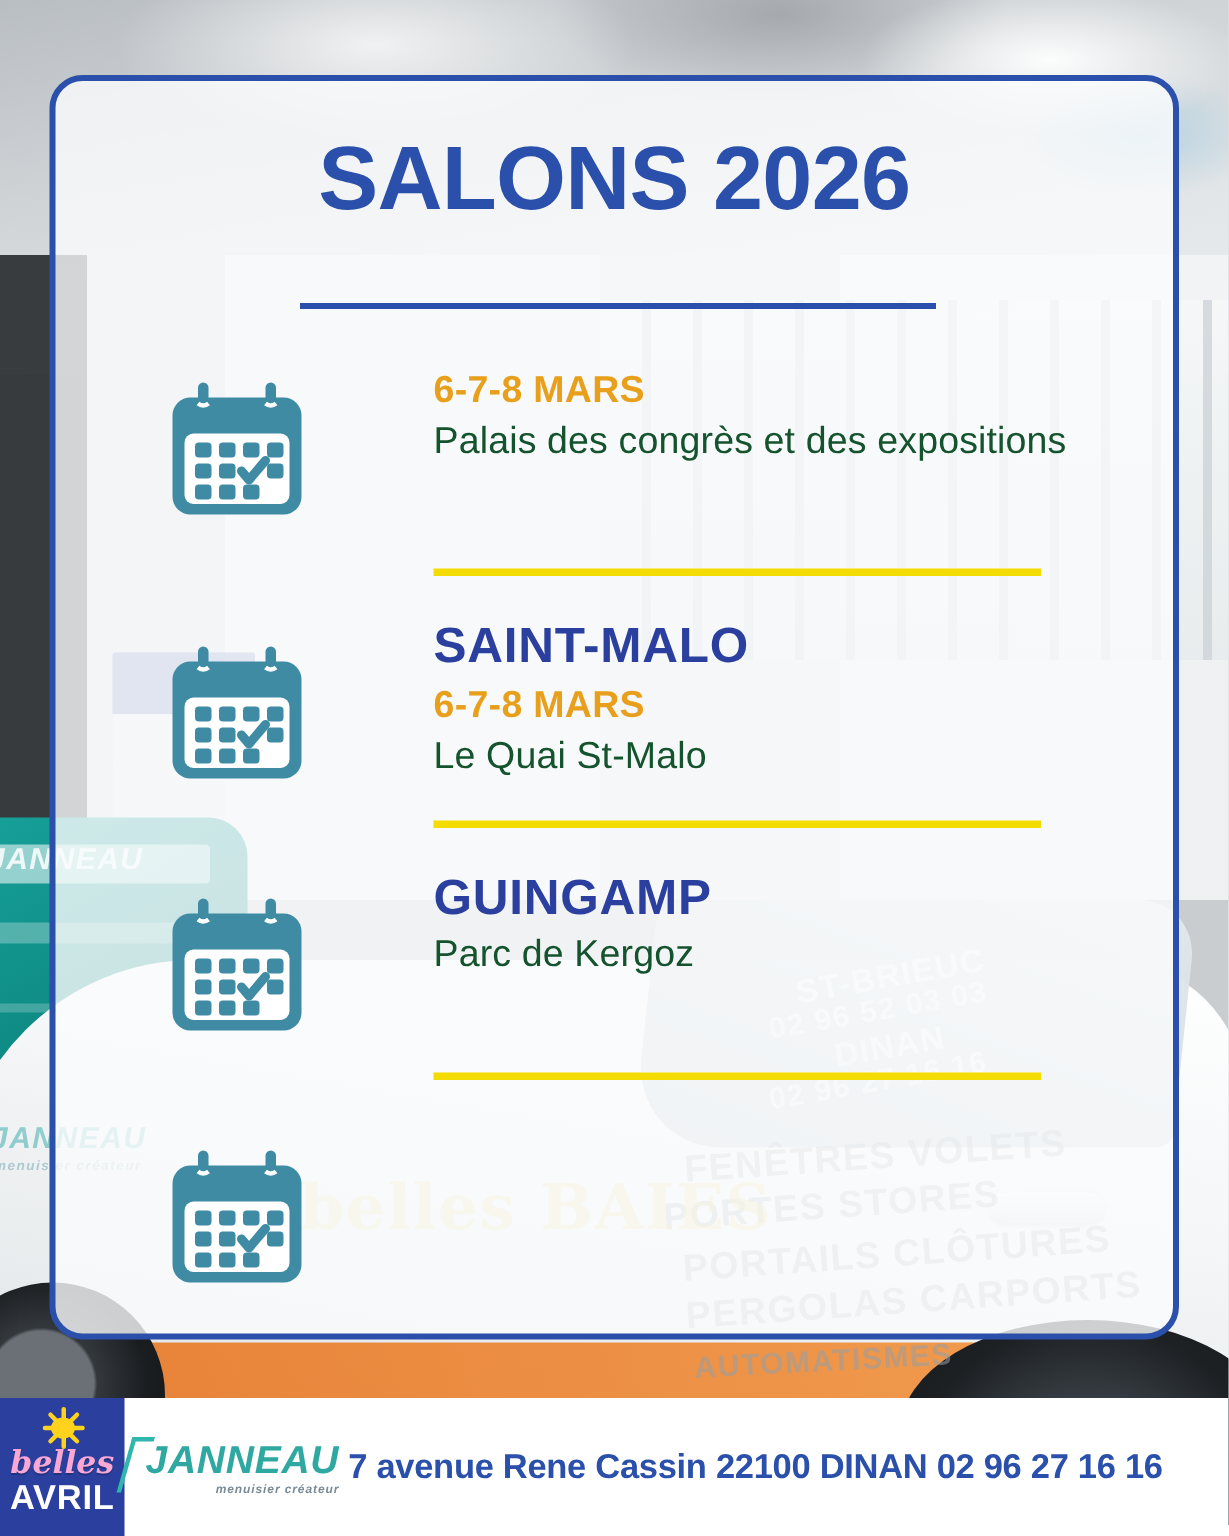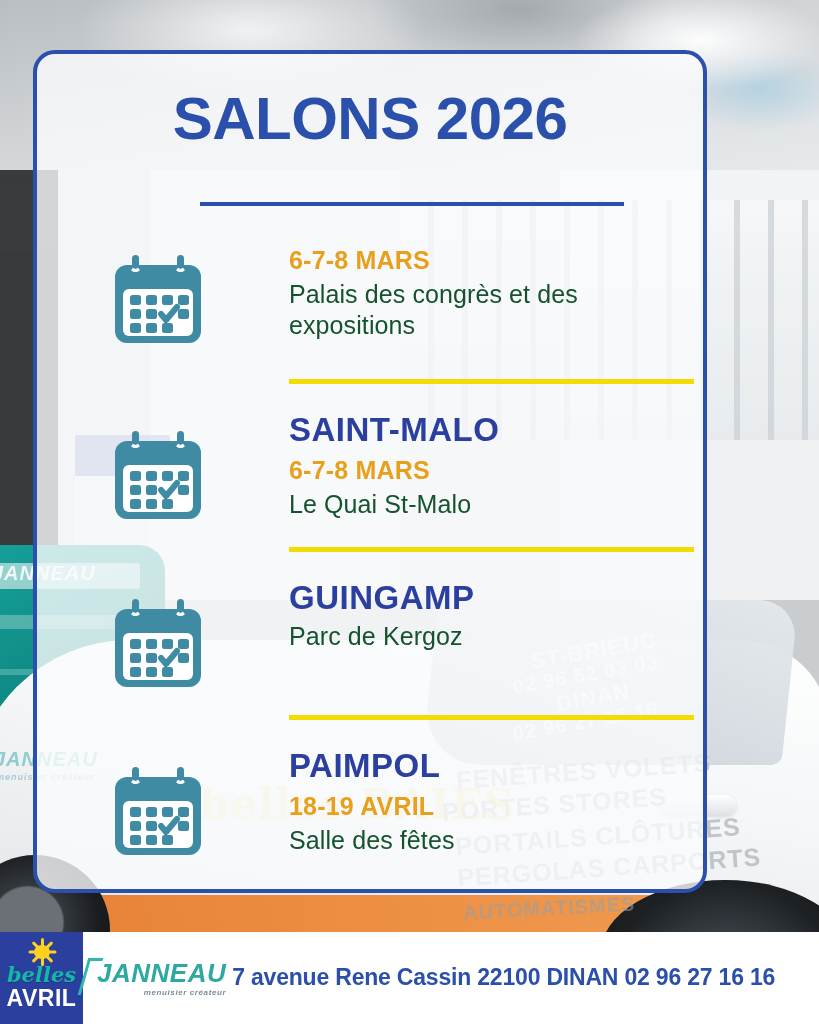--- a/index.html
+++ b/index.html
@@ -81,21 +81,21 @@
     background:linear-gradient(180deg,#2a4aa8 0 34%,#f0f2f4 34% 100%);opacity:.55;border-radius:2px;
   }
   .bg .van-text{
     position:absolute;color:rgba(255,255,255,.62);font-weight:700;
     letter-spacing:1px;white-space:nowrap;
   }
   .bg .vt-grey{color:rgba(150,158,165,.55);}
 
   
   .card{
-    position:absolute;left:33px;top:50px;width:674px;height:843px;
+    position:absolute;left:33px;top:50px;width:753px;height:843px;
     border:4px solid #2b50ab;border-radius:22px;
     background:rgba(250,251,253,.80);
     box-sizing:border-box;overflow:hidden;
   }
   .card-inner{position:relative;width:100%;height:100%;}
 
   .title{
     position:absolute;left:0;right:0;top:30px;text-align:center;
     font-size:60px;font-weight:800;color:#2b50ab;letter-spacing:-.5px;
     font-family:"Liberation Sans", sans-serif;
@@ -143,21 +143,21 @@
   }
   .sun{position:relative;width:34px;height:28px;}
   .sun .core{
     position:absolute;left:9px;top:7px;width:16px;height:14px;border-radius:50%;
     background:#ffd21e;
   }
   .sun .ray{position:absolute;left:16px;top:0;width:3px;height:9px;background:#ffd21e;
     border-radius:2px;transform-origin:1.5px 14px;}
   .bb-belles{
     font-family:"DejaVu Serif", serif;font-style:italic;font-weight:700;
-    color:#14b8a6;font-size:21px;line-height:1;margin-top:-2px;
+    color:#f9a8d4;font-size:21px;line-height:1;margin-top:-2px;
     text-shadow:0 1px 0 rgba(0,0,0,.2);
   }
   .bb-baies{
     font-weight:800;color:#ffffff;font-size:23px;line-height:1;letter-spacing:.5px;margin-top:2px;
   }
   .logo-jan{
     flex:0 0 140px;display:flex;align-items:center;justify-content:center;position:relative;
   }
   .jan-wrap{position:relative;padding-left:14px;}
   .jan-slash{
@@ -338,25 +338,20 @@
               <rect x="20" y="56" width="11" height="10" rx="2.5"></rect>
               <rect x="36" y="56" width="11" height="10" rx="2.5"></rect>
               <rect x="68" y="56" width="11" height="10" rx="2.5"></rect>
               <rect x="20" y="70" width="11" height="10" rx="2.5"></rect>
               <rect x="36" y="70" width="11" height="10" rx="2.5"></rect>
               <rect x="52" y="70" width="11" height="10" rx="2.5"></rect>
             </g>
             <path d="M51 61 l5 6 l11 -13" fill="none" stroke="#3f8ba3" stroke-width="6" stroke-linecap="round" stroke-linejoin="round"></path>
           </svg>
         </span>
-        <div class="ev-text">
-          <p class="city">PAIMPOL</p>
-          <p class="dates">18-19 AVRIL</p>
-          <p class="venue">Salle des fêtes</p>
-        </div>
 
       </div>
 
     </div>
   </div>
 </div>
 
 <div class="footer">
 
   <div class="logo-bb">

